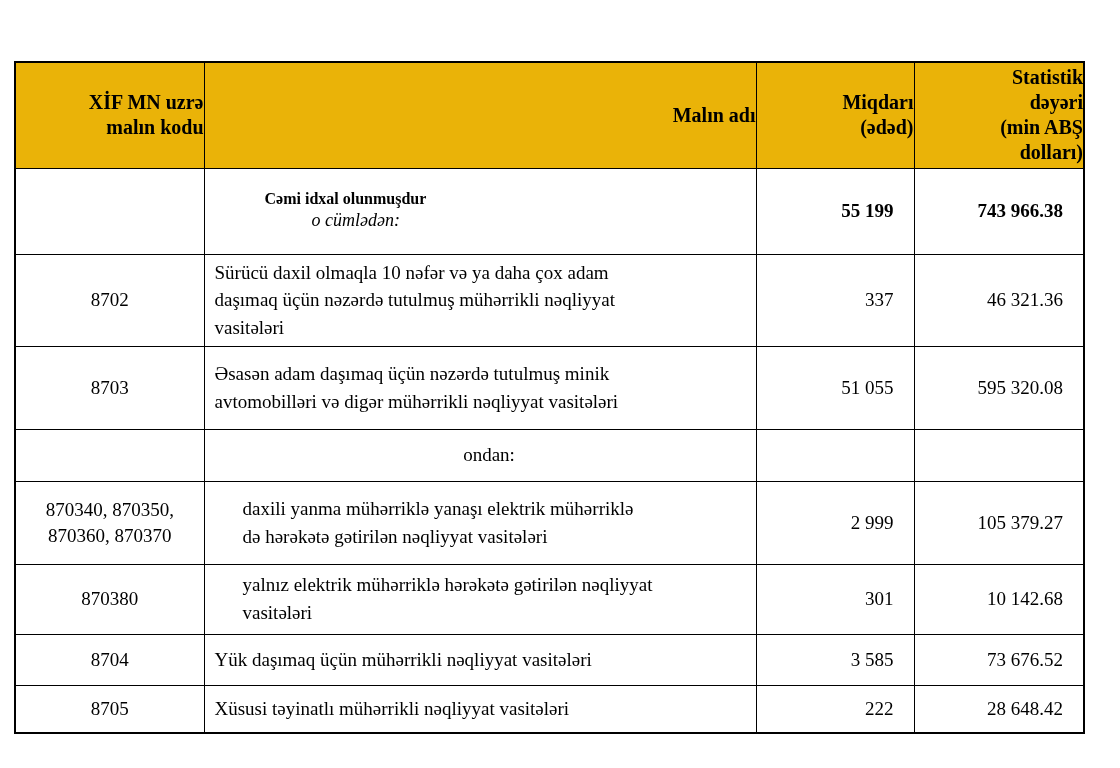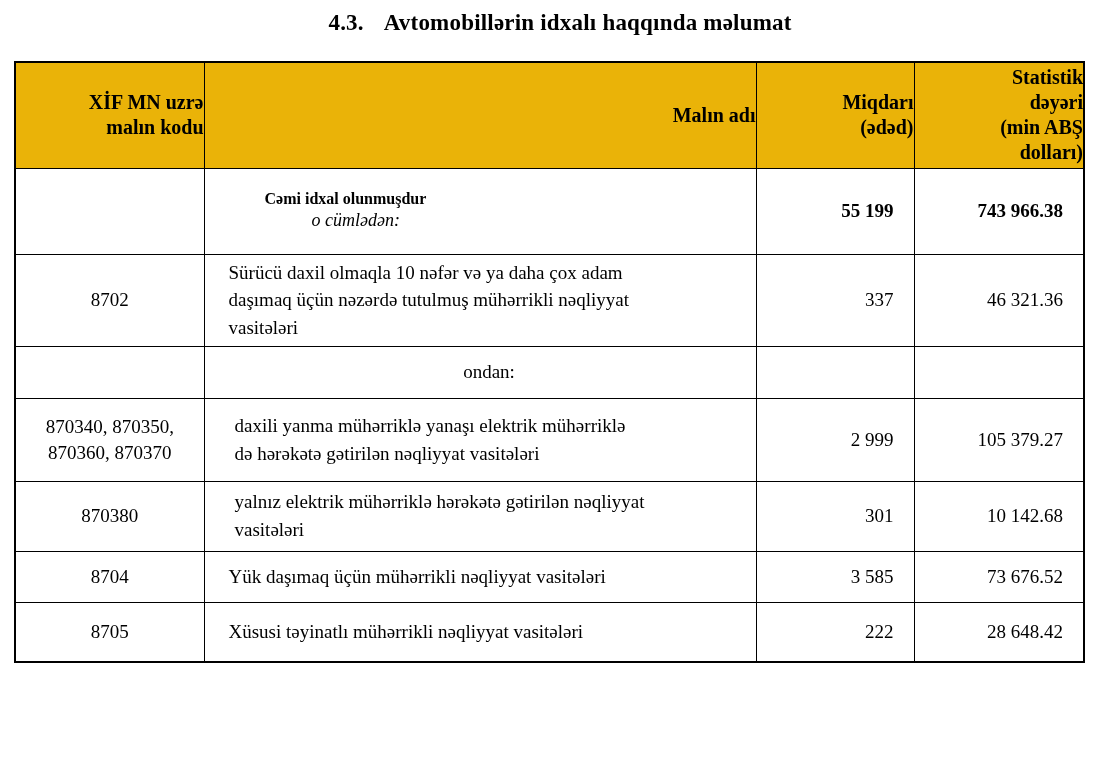--- a/index.html
+++ b/index.html
@@ -48,34 +48,34 @@
     line-height: 1.25;
   }
   tr.h-header { height: 106px; }
   tr.r-sum    { height: 86px; }
   tr.r-8702   { height: 92px; }
   tr.r-8703   { height: 83px; }
   tr.r-ondan  { height: 52px; }
   tr.r-sub1   { height: 83px; }
   tr.r-sub2   { height: 70px; }
   tr.r-8704   { height: 51px; }
-  tr.r-8705   { height: 60px; }
+  tr.r-8705   { height: 48px; }
 
   td.code-cell {
     text-align: center;
     white-space: pre-line;
     line-height: 1.35;
   }
   td.name-cell {
     text-align: left;
-    padding-left: 24px; padding-right: 6px;
+    padding-left: 10px; padding-right: 6px;
     line-height: 1.45;
     white-space: pre-line;
   }
-  td.name-cell.indent { padding-left: 30px; margin-left: 8px; }
+  td.name-cell.indent { padding-left: 38px; margin-left: 8px; }
   td.name-cell.center { text-align: center; padding-left: 24px; }
   td.num-cell {
     text-align: right;
     padding-right: 20px;
     padding-left: 37px;
   }
   tr.r-sum td.num-cell { font-weight: bold; }
 
   td.summary-name-cell { padding: 0; text-align: left; }
   .summary-main {
@@ -89,23 +89,20 @@
     font-style: italic;
     font-size: 18px;
     line-height: 1.3;
   }
 </style>
 </head>
 <body>
 
 <div class="page">
 
-  <div class="doc-title">
-    <span class="num">4.3.</span><span>Avtomobillərin idxalı haqqında məlumat</span>
-  </div>
 
   <table class="import-table">
     <colgroup>
       <col class="c-code">
         <col class="c-name">
         <col class="c-qty">
         <col class="c-val">
     </colgroup>
     <thead>
       <tr class="h-header">
@@ -133,20 +130,27 @@
 
       <tr class="r-8702">
         <td class="code-cell">8702</td>
         <td class="name-cell">Sürücü daxil olmaqla 10 nəfər və ya daha çox adam
 daşımaq üçün nəzərdə tutulmuş mühərrikli nəqliyyat
 vasitələri</td>
         <td class="num-cell">337</td>
         <td class="num-cell">46 321.36</td>
       </tr>
 
+      <tr class="r-8703">
+        <td class="code-cell">8703</td>
+        <td class="name-cell">Əsasən adam daşımaq üçün nəzərdə tutulmuş minik
+avtomobilləri və digər mühərrikli nəqliyyat vasitələri</td>
+        <td class="num-cell">51 055</td>
+        <td class="num-cell">595 320.08</td>
+      </tr>
 
       <tr class="r-ondan">
         <td class="code-cell"></td>
         <td class="name-cell center">ondan:</td>
         <td class="num-cell"></td>
         <td class="num-cell"></td>
       </tr>
 
       <tr class="r-sub1">
         <td class="code-cell">870340, 870350,

